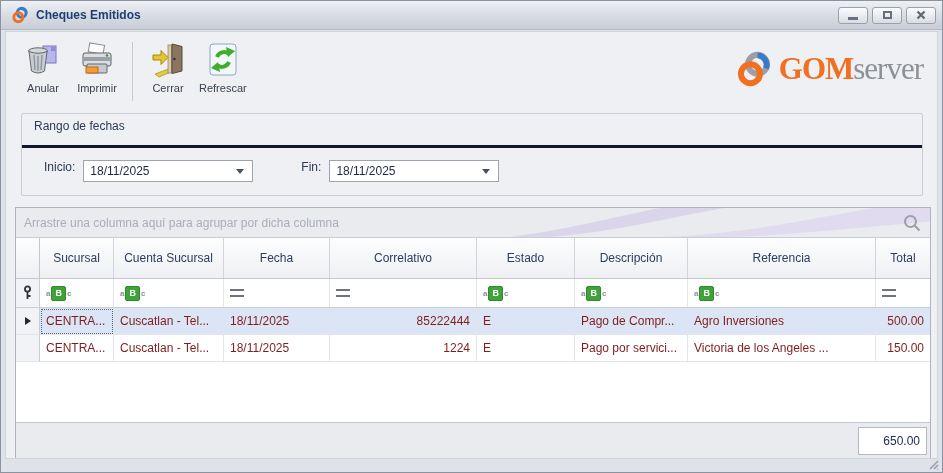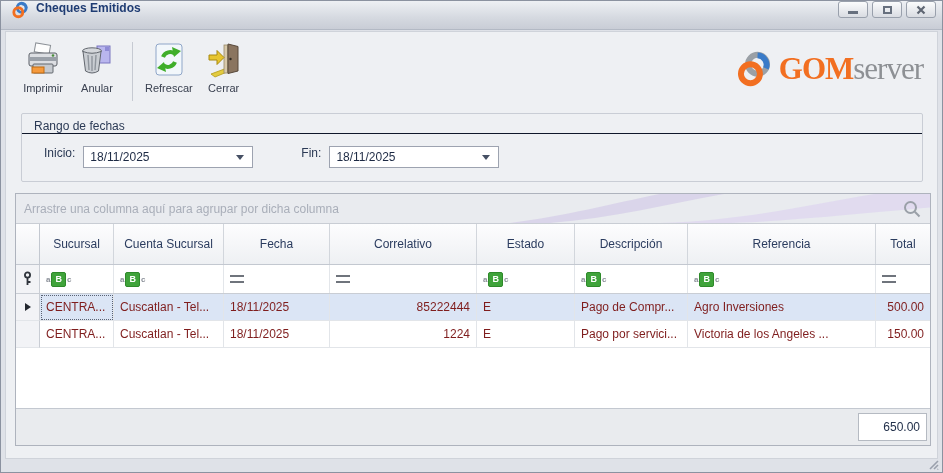--- a/index.html
+++ b/index.html
@@ -7,21 +7,21 @@
   body { font-family: "Liberation Sans", sans-serif; font-size: 12px; color:#22304a; }
 
   .window {
     position: relative; width: 943px; height: 473px;
     border: 1px solid #8b92a0; background: #dfe2e8;
     overflow: hidden;
   }
 
   
   .titlebar {
-    height: 29px; display: flex; 
+    height: 29px; display: flex; align-items: center;
     background: linear-gradient(#eef0f4, #d5d9e0 60%, #c9cdd6);
     border-bottom: 1px solid #b3b9c4; padding: 0 6px 0 10px;
   }
   .titlebar .app-title { font-weight: bold; color: #1f3c73; margin-left: 7px; flex: 1; }
   .winbtns { display: flex; gap: 4px; }
   .winbtn {
     width: 30px; height: 17px; border: 1px solid #99a0ac; border-radius: 3px;
     background: linear-gradient(#fbfcfd, #d9dce2);
     display: flex; align-items: center; justify-content: center; cursor: default;
   }
@@ -50,21 +50,21 @@
   .brand-text { font-size: 31px; letter-spacing: -1px; margin-left: 6px; }
   .brand-gom { color: #f26f21; font-weight: bold; }
   .brand-server { color: #8d9094; }
 
   
   .groupbox {
     margin: 4px 14px 0 15px; border: 1px solid #c9cdd5; border-radius: 2px;
     background: #eef0f3;
   }
   .groupbox-title {
-    padding: 5px 0 0 12px; color: #2b3a55; border-bottom: 1px solid #0f172a;
+    padding: 5px 0 12px 12px; color: #2b3a55; border-bottom: 3px solid #0f172a;
   }
   .groupbox-body { display: flex; align-items: flex-start; padding: 12px 12px 13px 22px; }
   .field-label { color: #2b3a55; margin-right: 8px; }
   .combo {
     width: 170px; height: 22px; background: #fff; border: 1px solid #9da3b0;
     display: flex; align-items: center; padding-left: 6px; cursor: default;
   }
   .combo .combo-value { flex: 1; color: #1d2a44; }
   .combo .combo-arrow {
     width: 0; height: 0; margin-right: 8px;
@@ -159,70 +159,70 @@
     </div>
   </div>
 
   <div class="client">
 
     <div class="toolbar">
 
       <div class="tbtn">
         <div class="ticon">
           <svg width="34" height="36" viewBox="0 0 34 36">
+            <rect x="17" y="4" width="13" height="17" fill="#b9b6ee" stroke="#7a76c0"></rect>
+            <rect x="25" y="5" width="4" height="4" fill="#8f8bd6"></rect>
+            <ellipse cx="12" cy="9" rx="9.5" ry="3.2" fill="#d4d7db" stroke="#63686f"></ellipse>
+            <path d="M3 9.5 L5.5 29 Q12 33 18.5 29 L21 9.5 Q12 13 3 9.5 Z" fill="#c9cdd2" stroke="#63686f"></path>
+            <path d="M8 13 L9 28 M12 14 L12 29 M16 13 L15 28" stroke="#8f959c" stroke-width="1.4" fill="none"></path>
+          </svg>
+        </div>
+        <span class="tlabel">Anular</span>
+      </div>
+
+      <div class="tbtn">
+        <div class="ticon">
+          <svg width="34" height="36" viewBox="0 0 34 36">
             <rect x="9" y="2" width="15" height="9" fill="#fdfdfd" stroke="#8a8f95" transform="rotate(10 16 6)"></rect>
             <rect x="3" y="11" width="28" height="13" rx="2" fill="#dcdee2" stroke="#5a5f66"></rect>
             <rect x="3" y="15" width="28" height="4" fill="#9aa0a8"></rect>
             <rect x="7" y="22" width="20" height="9" rx="1" fill="#c6cacf" stroke="#63686f"></rect>
             <rect x="6" y="25" width="12" height="6" fill="#f59a3c" stroke="#c06a10"></rect>
             <circle cx="27" cy="13.5" r="1.3" fill="#4a8f3c"></circle>
           </svg>
         </div>
         <span class="tlabel">Imprimir</span>
       </div>
 
+      <div class="tsep"></div>
+
       <div class="tbtn">
         <div class="ticon">
           <svg width="34" height="36" viewBox="0 0 34 36">
-            <rect x="17" y="4" width="13" height="17" fill="#b9b6ee" stroke="#7a76c0"></rect>
-            <rect x="25" y="5" width="4" height="4" fill="#8f8bd6"></rect>
-            <ellipse cx="12" cy="9" rx="9.5" ry="3.2" fill="#d4d7db" stroke="#63686f"></ellipse>
-            <path d="M3 9.5 L5.5 29 Q12 33 18.5 29 L21 9.5 Q12 13 3 9.5 Z" fill="#c9cdd2" stroke="#63686f"></path>
-            <path d="M8 13 L9 28 M12 14 L12 29 M16 13 L15 28" stroke="#8f959c" stroke-width="1.4" fill="none"></path>
-          </svg>
-        </div>
-        <span class="tlabel">Anular</span>
-      </div>
-
-      <div class="tsep"></div>
+            <polygon points="4,32 20,26 20,30 8,35" fill="#e3cb3f" stroke="#b39a18" stroke-width="0.8"></polygon>
+            <rect x="17" y="3" width="3.5" height="28" fill="#d8c9ab" stroke="#9a8a66" stroke-width="0.8"></rect>
+            <path d="M21 2 L31 4.5 L31 29 L21 31.5 Z" fill="#8a7560" stroke="#57483a"></path>
+            <circle cx="23.5" cy="17" r="1.2" fill="#2f2a22"></circle>
+            <polygon points="2,13 10,13 10,8.5 17,15.5 10,22.5 10,18 2,18" fill="#e7c52e" stroke="#a88a10"></polygon>
+          </svg>
+        </div>
+        <span class="tlabel">Cerrar</span>
+      </div>
 
       <div class="tbtn">
         <div class="ticon">
           <svg width="32" height="36" viewBox="0 0 32 36">
             <rect x="3" y="2" width="26" height="31" rx="3" fill="#f2f7fb" stroke="#8fa6c8"></rect>
             <path d="M10 15 a7.5 7.5 0 0 1 12 -3" fill="none" stroke="#3fae2a" stroke-width="4"></path>
             <polygon points="19,5 28,9 21,15" fill="#3fae2a"></polygon>
             <path d="M22 20 a7.5 7.5 0 0 1 -12 3" fill="none" stroke="#3fae2a" stroke-width="4"></path>
             <polygon points="13,30 4,26 11,20" fill="#3fae2a"></polygon>
           </svg>
         </div>
         <span class="tlabel">Refrescar</span>
-      </div>
-
-      <div class="tbtn">
-        <div class="ticon">
-          <svg width="34" height="36" viewBox="0 0 34 36">
-            <polygon points="4,32 20,26 20,30 8,35" fill="#e3cb3f" stroke="#b39a18" stroke-width="0.8"></polygon>
-            <rect x="17" y="3" width="3.5" height="28" fill="#d8c9ab" stroke="#9a8a66" stroke-width="0.8"></rect>
-            <path d="M21 2 L31 4.5 L31 29 L21 31.5 Z" fill="#8a7560" stroke="#57483a"></path>
-            <circle cx="23.5" cy="17" r="1.2" fill="#2f2a22"></circle>
-            <polygon points="2,13 10,13 10,8.5 17,15.5 10,22.5 10,18 2,18" fill="#e7c52e" stroke="#a88a10"></polygon>
-          </svg>
-        </div>
-        <span class="tlabel">Cerrar</span>
       </div>
 
       <div class="tspacer"></div>
 
       <div class="brand">
         <svg width="38" height="38" viewBox="0 0 32 32">
           <circle cx="19" cy="12" r="8" fill="none" stroke="#9aa0a6" stroke-width="5"></circle>
           <circle cx="13" cy="20" r="8" fill="none" stroke="#f26f21" stroke-width="5"></circle>
           <path d="M19 4.5 a8 8 0 0 1 7 11" fill="none" stroke="#3a7bc8" stroke-width="5"></path>
         </svg>

